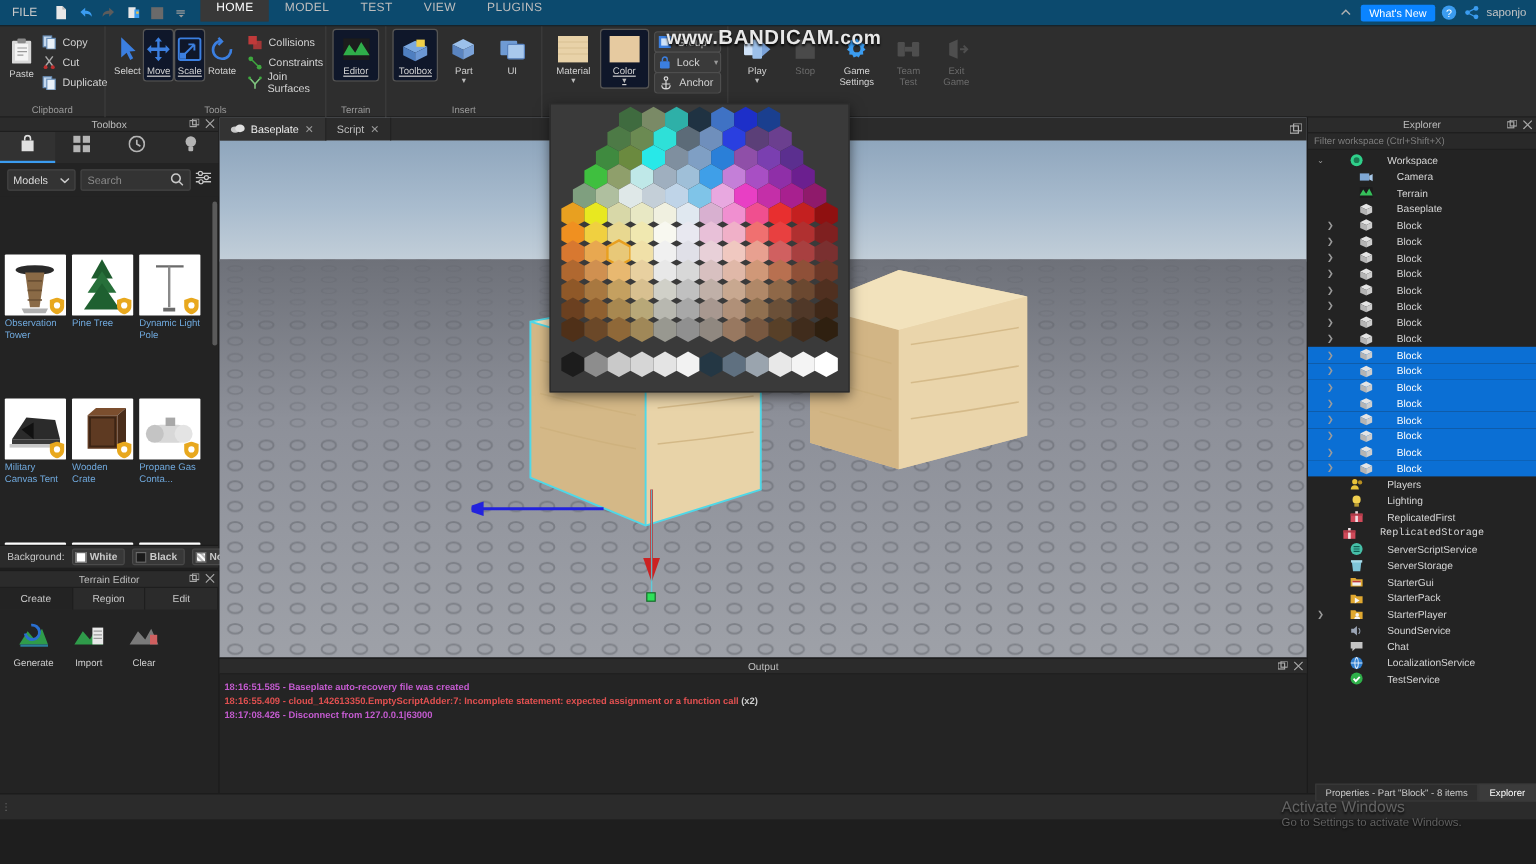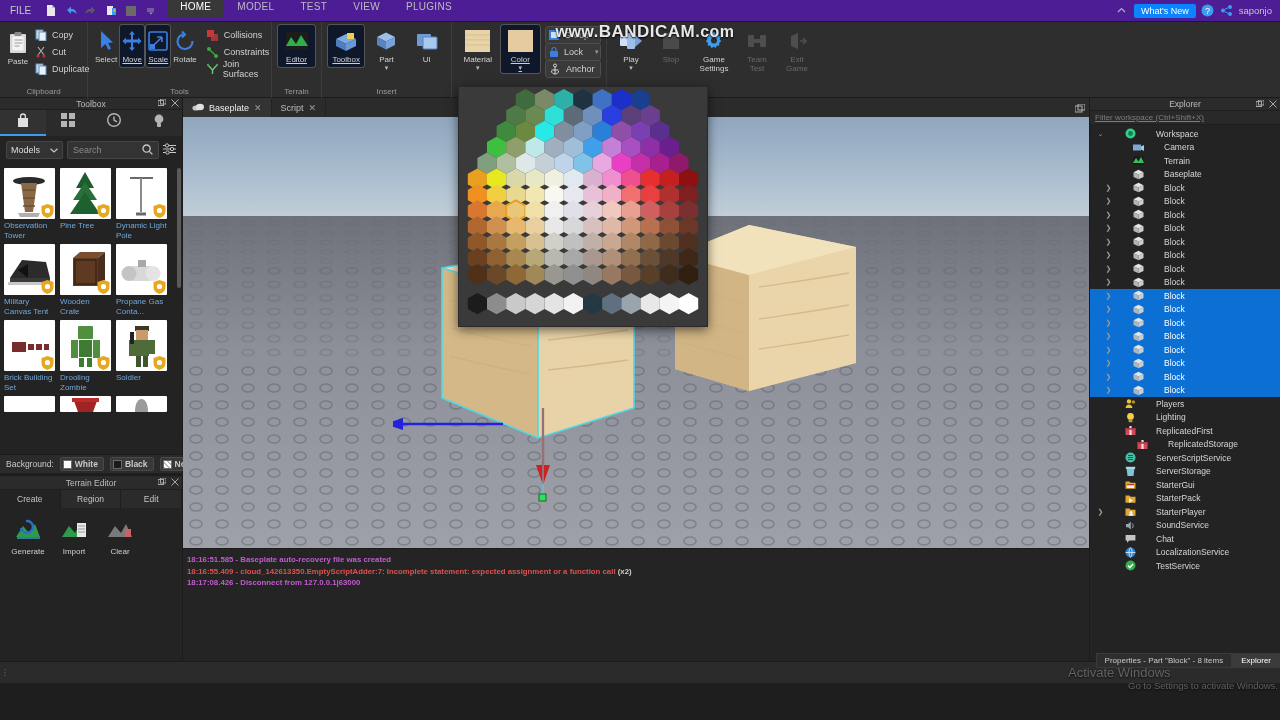--- a/index.html
+++ b/index.html
@@ -2,21 +2,21 @@
 <html><head>
 <meta charset="utf-8">
 <style>
   * { box-sizing: border-box; margin:0; padding:0; }
   html,body { width:1280px; height:720px; overflow:hidden; background:#1e1e1e;
     font-family:"Liberation Sans", sans-serif; color:#cfcfcf; }
   #app { position:relative; width:1280px; height:720px; }
 
   
   .menubar { position:absolute; left:0; top:0; width:1280px; height:22px;
-    background:#4c1d95; display:flex; align-items:center; border-bottom:1px solid #1b1b1b; }
+    background:#0c4a6e; display:flex; align-items:center; border-bottom:1px solid #1b1b1b; }
   .menu-file { font-size:10px; color:#c8c8c8; padding:0 10px; }
   .qa { width:20px; height:20px; display:flex; align-items:center; justify-content:center; }
   .qa svg { display:block; }
   .ribtabs { display:flex; align-items:stretch; height:30px; margin-left:6px; }
   .ribtab { font-size:10px; color:#bdbdbd; padding:0 13px; display:flex; align-items:center;
     height:22px; letter-spacing:.3px; }
   .ribtab.active { background:#383838; color:#ffffff; }
   .mb-right { margin-left:auto; display:flex; align-items:center; gap:5px; padding-right:8px; }
   .whatsnew { background:#0a84ff; color:#fff; font-size:9px; padding:2px 7px; border-radius:2px; }
   .mb-icon { width:14px; height:14px; display:flex; align-items:center; justify-content:center; color:#3b9cf0; }
@@ -61,21 +61,21 @@
   .tbx-tab { flex:1; display:flex; align-items:center; justify-content:center;
     border-bottom:2px solid transparent; }
   .tbx-tab.active { background:#323232; border-bottom-color:#3b9cf0; }
   .tbx-search { display:flex; align-items:center; gap:4px; padding:5px 6px; background:#232323; }
   .tbx-sel { background:#333; border:1px solid #454545; border-radius:2px; font-size:9px;
     color:#ddd; padding:3px 4px; display:flex; align-items:center; gap:10px; height:18px; }
   .tbx-inp { flex:1; background:#333; border:1px solid #454545; border-radius:2px; height:18px;
     display:flex; align-items:center; padding:0 5px; font-size:9px; color:#8a8a8a; }
   .tbx-grid { flex:1; overflow:hidden; padding:4px 4px 0 4px; display:flex; flex-wrap:wrap;
     gap:4px 5px; align-content:flex-start; position:relative; }
-  .tbx-item { width:51px; }
+  .tbx-item { width:51px;margin-top:44px; }
   .tbx-thumb { width:51px; height:51px; background:#fff; border-radius:1px; position:relative;
     overflow:hidden; }
   .tbx-badge { position:absolute; right:1px; bottom:1px; width:13px; height:14px; }
   .tbx-name { font-size:8px; color:#6fa8dc; line-height:9.5px; margin-top:2px; }
   .tbx-scroll { position:absolute; right:1px; top:4px; width:4px; height:120px;
     background:#5a5a5a; border-radius:2px; }
   .tbx-bg { height:19px; background:#2b2b2b; display:flex; align-items:center; gap:6px;
     padding:0 6px; font-size:8.5px; color:#c9c9c9; border-top:1px solid #1b1b1b; }
   .bgopt { display:flex; align-items:center; gap:3px; background:#383838; border:1px solid #4a4a4a;
     border-radius:2px; padding:1px 5px 1px 2px;font-weight:bold; }
@@ -105,21 +105,21 @@
   .sky { position:absolute; left:0; top:19px; width:906px; height:101px;
     background:linear-gradient(180deg,#8fa6bd 0%,#a9bcce 55%,#c3cfd9 100%); }
   .ground { position:absolute; left:0; top:118px; width:906px; height:332px;
     background:linear-gradient(180deg,#6e7179 0%,#8d9099 40%,#9ea1a8 100%); }
   .studs { position:absolute; left:0; top:118px; width:906px; height:332px; opacity:.55; }
 
   
   #explorer { position:absolute; left:1089px; top:98px; width:191px; height:563px;
     background:#232323; border-left:1px solid #1b1b1b; display:flex; flex-direction:column; }
   .exp-filter { height:14px; display:flex; align-items:center; padding:0 5px; font-size:8px;
-    color:#7d7d7d; background:#292929; border-bottom:1px solid #1e1e1e;text-decoration:underline; }
+    color:#7d7d7d; background:#292929; border-bottom:1px solid #1e1e1e; }
   .exp-tree { flex:1; overflow:hidden; padding-top:2px; }
   .exp-row { height:13.5px; display:flex; align-items:center; gap:20px; font-size:8.5px;
     color:#d6d6d6; padding-right:4px; }
   .exp-row.sel { background:#0b6fd4; color:#fff; }
   .exp-arrow { width:9px; font-size:7px; color:#9b9b9b; text-align:center; }
   .exp-ico { width:11px; height:11px; display:flex; align-items:center; justify-content:center; }
 
   
   #output { position:absolute; left:183px; top:548px; width:906px; height:113px;
     background:#242424; border-top:1px solid #1b1b1b; }
@@ -136,21 +136,21 @@
   #statusbar { position:absolute; left:0; top:683px; width:1280px; height:37px; background:#1e1e1e; }
   .sb-tabs { position:absolute; right:0; top:-30px; display:flex; gap:0; }
   .sb-tab { font-size:8px; color:#c9c9c9; background:#2e2e2e; border:1px solid #3a3a3a;
     padding:2px 8px; }
   .sb-tab.active { background:#3b3b3b; color:#fff; }
 
   
   .activate { position:absolute; left:1068px; top:666px; width:210px; z-index:60;
     pointer-events:none; color:#737373; text-shadow:0 1px 2px #000; }
   .activate .a1 { font-size:13px; line-height:14px; opacity:.78; }
-  .activate .a2 { font-size:9.5px; line-height:12px; opacity:.78;text-align:right; }
+  .activate .a2 { font-size:9.5px; line-height:12px; opacity:.78; }
 
   
   #colorpop { position:absolute; left:458px; top:86px; width:250px; height:241px;
     background:#3a3a3a; border:1px solid #2a2a2a; z-index:50;
     box-shadow:0 3px 10px rgba(0,0,0,.55); }
   #colorpop svg { display:block; }
 </style>
 </head>
 <body>
 
@@ -1369,21 +1369,21 @@
           <span class="exp-arrow"></span>
           <span class="exp-ico">
             <svg width="11" height="11">
               <rect x="0.5" y="3" width="10" height="7" fill="#d04a5a"></rect>
               <rect x="4.4" y="1" width="2.2" height="9" fill="#f0e0e4"></rect>
               <rect x="0.5" y="3" width="10" height="1.8" fill="#b03a48"></rect>
             </svg>
           </span>
           <span>ReplicatedFirst</span>
         </div>
-        <div class="exp-row" style="padding-left: 18px;">
+        <div class="exp-row" style="padding-left: 0; font-family: Liberation Mono, monospace;">
           <span class="exp-arrow"></span>
           <span class="exp-ico">
             <svg width="11" height="11">
               <rect x="0.5" y="3" width="10" height="7" fill="#d04a5a"></rect>
               <rect x="4.4" y="1" width="2.2" height="9" fill="#f0e0e4"></rect>
               <rect x="0.5" y="3" width="10" height="1.8" fill="#b03a48"></rect>
             </svg>
           </span>
           <span>ReplicatedStorage</span>
         </div>
@@ -1475,20 +1475,36 @@
               <circle cx="5.5" cy="5.5" r="5" fill="#2fb04a"></circle>
               <path d="M3 5.6l1.8 2 3.3-3.6" stroke="#fff" stroke-width="1.5" fill="none"></path>
             </svg>
           </span>
           <span>TestService</span>
         </div>
       </div>
   </div>
 
   <div id="output">
+    <div class="panel-title" style="height:13px">
+      <span>Output</span>
+      <span class="tbtns" style="height:13px">
+        <span>
+          <svg width="8" height="8">
+              <rect x="0" y="1.5" width="5.5" height="5" fill="none" stroke="#a8a8a8"></rect>
+              <rect x="2.5" y="0" width="5.5" height="5" fill="none" stroke="#a8a8a8"></rect>
+            </svg>
+        </span>
+        <span>
+          <svg width="8" height="8">
+              <path d="M0.5 0.5l7 7M7.5 0.5l-7 7" stroke="#a8a8a8" stroke-width="1"></path>
+            </svg>
+        </span>
+      </span>
+    </div>
     <div class="out-body">
       <div class="out-line" style="color:#c45bd0"><b>18:16:51.585 - Baseplate auto-recovery file was created</b></div>
       <div class="out-line" style="color:#e05050"><b>18:16:55.409 - cloud_142613350.EmptyScriptAdder:7: Incomplete statement: expected assignment or a function call</b><b style="color:#cfcfcf"> (x2)</b></div>
       <div class="out-line" style="color:#c45bd0"><b>18:17:08.426 - Disconnect from 127.0.0.1|63000</b></div>
     </div>
   </div>
 
   <div id="cmdbar">
     <div class="cmd-grip">⋮</div>
   </div>

